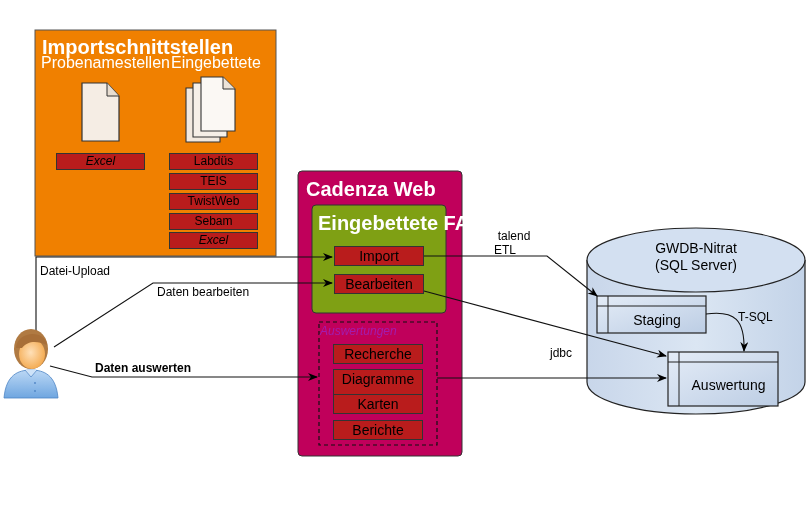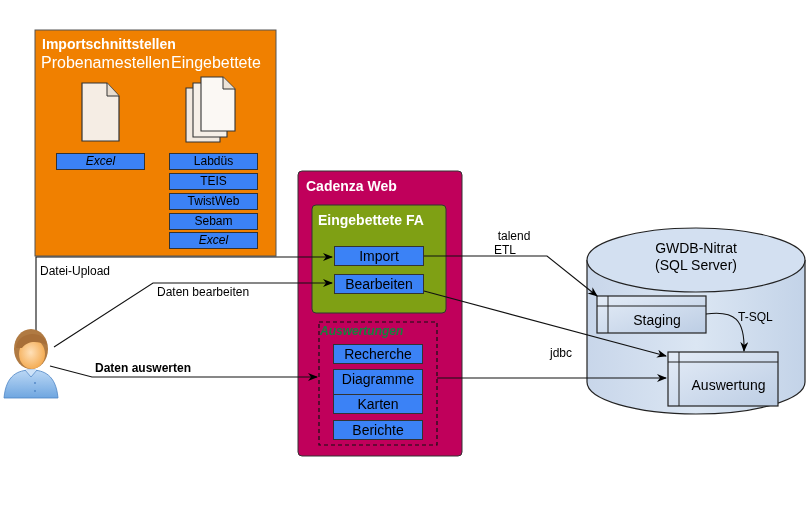--- a/index.html
+++ b/index.html
@@ -1,23 +1,23 @@
 <!DOCTYPE html>
 <html><head>
 <meta charset="utf-8">
 <style>
   html, body { margin: 0; padding: 0; background: #ffffff; }
   body { width: 810px; height: 530px; position: relative; overflow: hidden;
          font-family: "Liberation Sans", sans-serif; color: #000; }
   svg#diagram { position: absolute; left: 0; top: 0; }
   .lbl { position: absolute; font-size: 12px; white-space: nowrap; line-height: 14px; }
-  .box { position: absolute; background: #3b82f6; border: 1px solid #333;
+  .box { position: absolute; background: #b91c1c; border: 1px solid #333;
          text-align: center; font-size: 12px; line-height: 15px; box-sizing: border-box; }
   .box.it { font-style: italic; }
-  .hdr { position: absolute; font-weight: bold; color: #fff; font-size: 14px; white-space: nowrap; }
+  .hdr { position: absolute; font-weight: bold; color: #fff; font-size: 20px; white-space: nowrap; }
   .sub { position: absolute; color: #fff; font-size: 16px; white-space: nowrap; }
 </style>
 </head>
 <body>
 
 <svg id="diagram" width="810" height="530">
   <defs>
     <marker id="arr" markerWidth="10" markerHeight="8" refX="9" refY="4" orient="auto" markerUnits="userSpaceOnUse">
       <path d="M0,0 L10,4 L0,8 L3,4 Z" fill="#000"></path>
     </marker>
@@ -111,21 +111,21 @@
 <div class="box" style="left:169px;top:173px;width:89px;height:17px;">TEIS</div>
 <div class="box" style="left:169px;top:193px;width:89px;height:17px;">TwistWeb</div>
 <div class="box" style="left:169px;top:213px;width:89px;height:17px;">Sebam</div>
 <div class="box it" style="left:169px;top:232px;width:89px;height:17px;">Excel</div>
 
 <div class="hdr" style="left:306px;top:178px;">Cadenza Web</div>
 <div class="hdr" style="left:318px;top:212px;">Eingebettete FA</div>
 <div class="box" style="left:334px;top:246px;width:90px;height:20px;font-size:14px;line-height:18px;">Import</div>
 <div class="box" style="left:334px;top:274px;width:90px;height:20px;font-size:14px;line-height:18px;">Bearbeiten</div>
 
-<div class="lbl" style="left:320px;top:324px;color:#15803d;font-style:italic;font-size:12px;font-weight:bold;">Auswertungen</div>
+<div class="lbl" style="left:320px;top:324px;color:#a21caf;font-style:italic;font-size:12px;">Auswertungen</div>
 <div class="box" style="left:333px;top:344px;width:90px;height:20px;font-size:14px;line-height:18px;">Recherche</div>
 <div class="box" style="left:333px;top:369px;width:90px;height:32px;font-size:14px;line-height:18px;">Diagramme</div>
 <div class="box" style="left:333px;top:394px;width:90px;height:20px;font-size:14px;line-height:18px;">Karten</div>
 <div class="box" style="left:333px;top:420px;width:90px;height:20px;font-size:14px;line-height:18px;">Berichte</div>
 
 <div class="lbl" style="left:646px;top:240px;font-size:14px;line-height:16px;text-align:center;width:100px;">GWDB-Nitrat</div>
 <div class="lbl" style="left:646px;top:257px;font-size:14px;line-height:16px;text-align:center;width:100px;">(SQL Server)</div>
 <div class="lbl" style="left:608px;top:312px;font-size:14px;line-height:16px;width:98px;text-align:center;">Staging</div>
 <div class="lbl" style="left:679px;top:377px;font-size:14px;line-height:16px;width:99px;text-align:center;">Auswertung</div>
 

